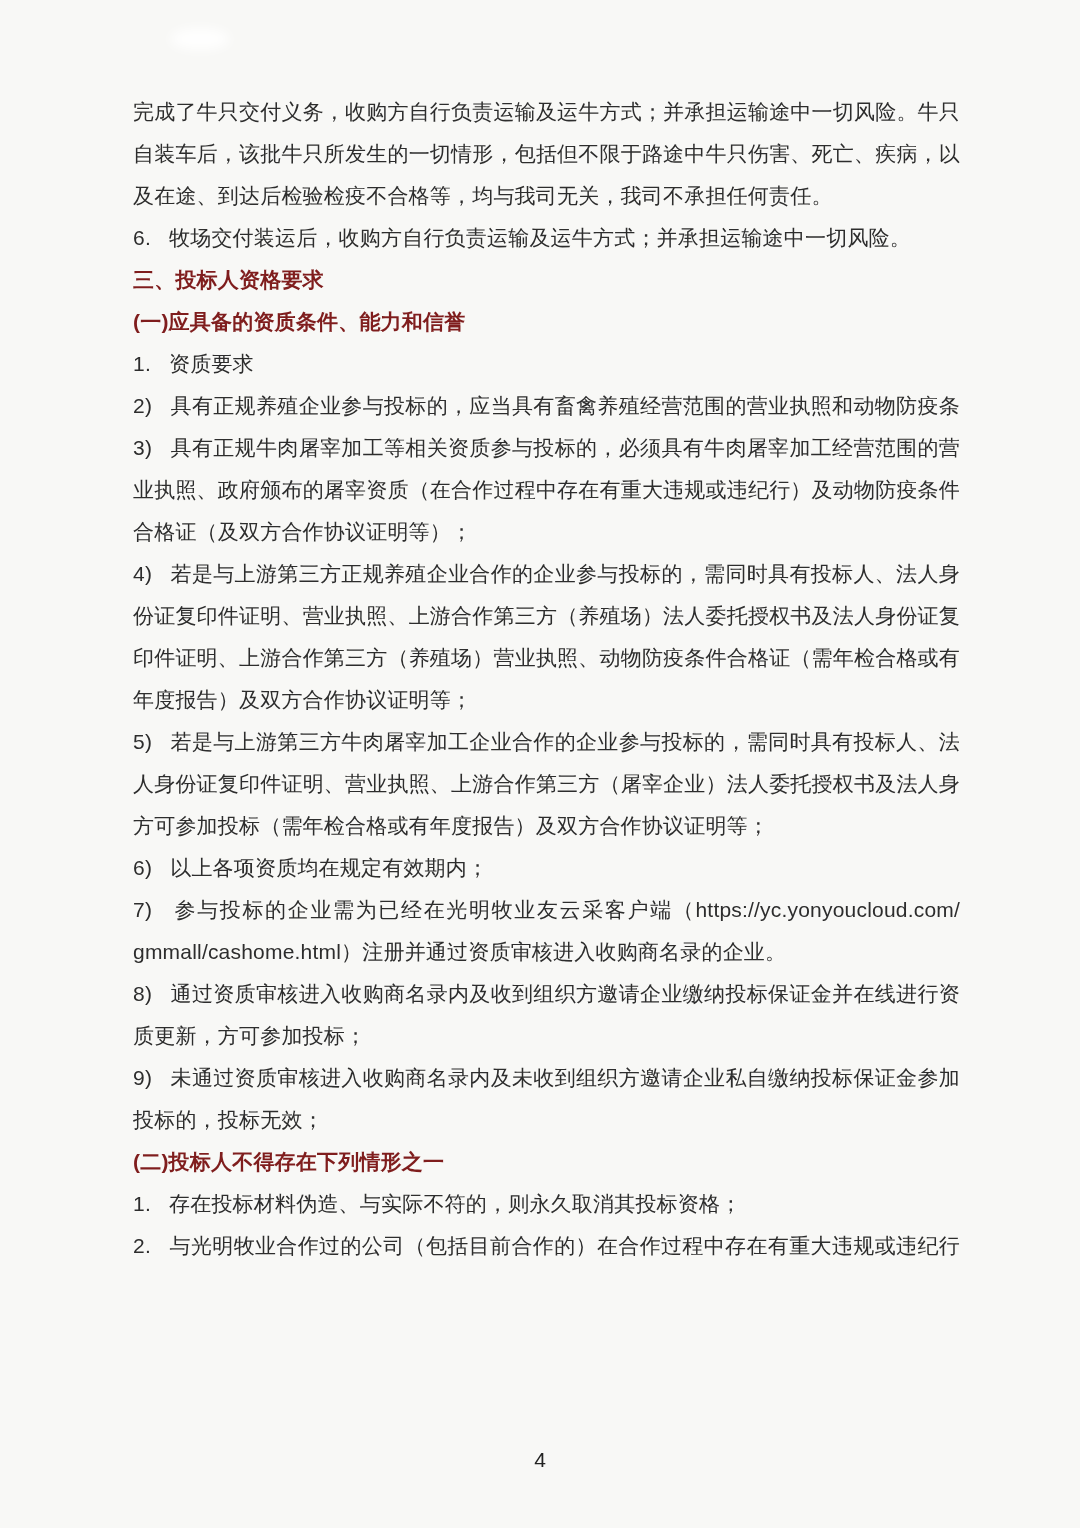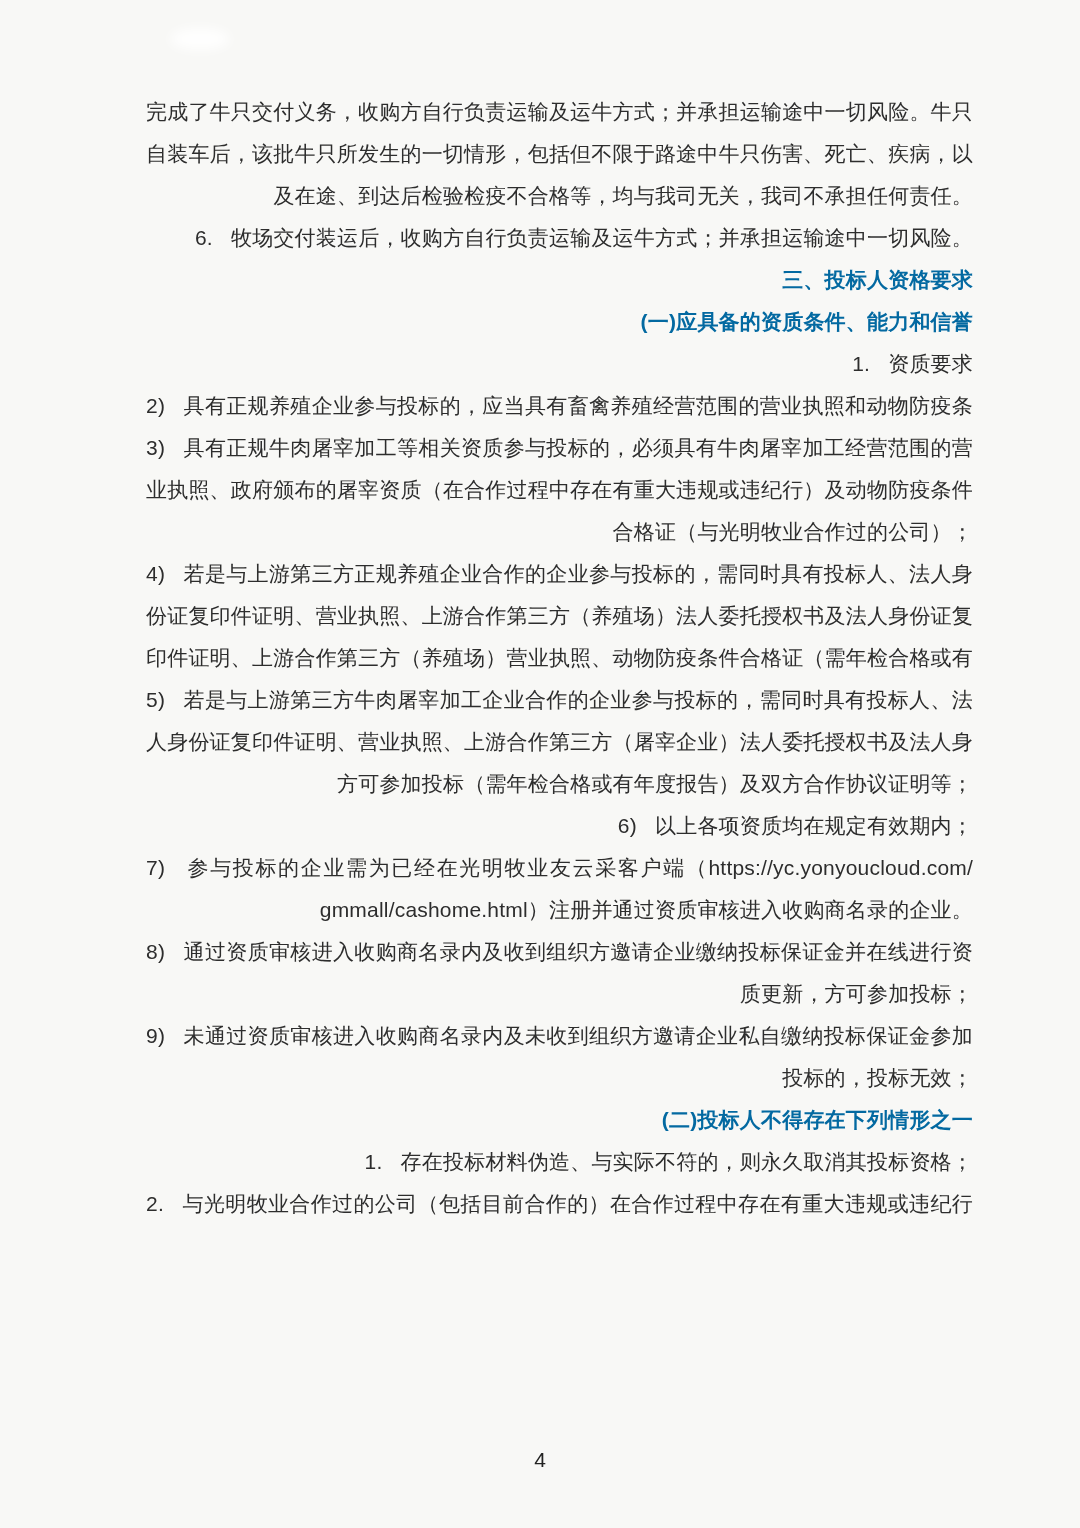--- a/index.html
+++ b/index.html
@@ -24,40 +24,39 @@
     filter: blur(6px);
     pointer-events: none;
   }
   .smudge-1 { left: 170px; top: 28px; width: 60px; height: 22px; background: rgba(255,255,255,0.9); }
 
   .content {
     position: absolute;
     left: 133px;
     top: 91px;
     width: 827px;
-    margin-left: 13px;
   }
   .line {
     font-size: 21px;
     line-height: 42px;
     height: 42px;
     white-space: nowrap;
     letter-spacing: 0.2px;
-    text-align: right;
+    text-align: left;
   }
   .line.fill {
     text-align: justify;
     text-align-last: justify;
     text-justify: inter-ideograph;
     white-space: normal;
     overflow: hidden;
   }
   .line.bold {
     font-weight: bold;
-    color: #0369a1;
+    color: #7f1d1d;
   }
   .page-number {
     position: absolute;
     left: 0;
     top: 1448px;
     width: 1080px;
     text-align: center;
     font-size: 21px;
     color: #222;
   }
@@ -72,24 +71,25 @@
       <div class="line fill">完成了牛只交付义务，收购方自行负责运输及运牛方式；并承担运输途中一切风险。牛只</div>
       <div class="line fill">自装车后，该批牛只所发生的一切情形，包括但不限于路途中牛只伤害、死亡、疾病，以</div>
       <div class="line">及在途、到达后检验检疫不合格等，均与我司无关，我司不承担任何责任。</div>
       <div class="line">6.&nbsp;&nbsp;&nbsp;牧场交付装运后，收购方自行负责运输及运牛方式；并承担运输途中一切风险。</div>
       <div class="line bold">三、投标人资格要求</div>
       <div class="line bold">(一)应具备的资质条件、能力和信誉</div>
       <div class="line">1.&nbsp;&nbsp;&nbsp;资质要求</div>
       <div class="line fill">2)&nbsp;&nbsp;&nbsp;具有正规养殖企业参与投标的，应当具有畜禽养殖经营范围的营业执照和动物防疫条</div>
       <div class="line fill">3)&nbsp;&nbsp;&nbsp;具有正规牛肉屠宰加工等相关资质参与投标的，必须具有牛肉屠宰加工经营范围的营</div>
       <div class="line fill">业执照、政府颁布的屠宰资质（在合作过程中存在有重大违规或违纪行）及动物防疫条件</div>
-      <div class="line">合格证（与光明牧业合作过的公司）；</div>
+      <div class="line">合格证（及双方合作协议证明等）；</div>
       <div class="line fill">4)&nbsp;&nbsp;&nbsp;若是与上游第三方正规养殖企业合作的企业参与投标的，需同时具有投标人、法人身</div>
       <div class="line fill">份证复印件证明、营业执照、上游合作第三方（养殖场）法人委托授权书及法人身份证复</div>
       <div class="line fill">印件证明、上游合作第三方（养殖场）营业执照、动物防疫条件合格证（需年检合格或有</div>
+      <div class="line">年度报告）及双方合作协议证明等；</div>
       <div class="line fill">5)&nbsp;&nbsp;&nbsp;若是与上游第三方牛肉屠宰加工企业合作的企业参与投标的，需同时具有投标人、法</div>
       <div class="line fill">人身份证复印件证明、营业执照、上游合作第三方（屠宰企业）法人委托授权书及法人身</div>
       <div class="line">方可参加投标（需年检合格或有年度报告）及双方合作协议证明等；</div>
       <div class="line">6)&nbsp;&nbsp;&nbsp;以上各项资质均在规定有效期内；</div>
       <div class="line fill">7)&nbsp;&nbsp;&nbsp;参与投标的企业需为已经在光明牧业友云采客户端（https://yc.yonyoucloud.com/</div>
       <div class="line">gmmall/cashome.html）注册并通过资质审核进入收购商名录的企业。</div>
       <div class="line fill">8)&nbsp;&nbsp;&nbsp;通过资质审核进入收购商名录内及收到组织方邀请企业缴纳投标保证金并在线进行资</div>
       <div class="line">质更新，方可参加投标；</div>
       <div class="line fill">9)&nbsp;&nbsp;&nbsp;未通过资质审核进入收购商名录内及未收到组织方邀请企业私自缴纳投标保证金参加</div>
       <div class="line">投标的，投标无效；</div>

